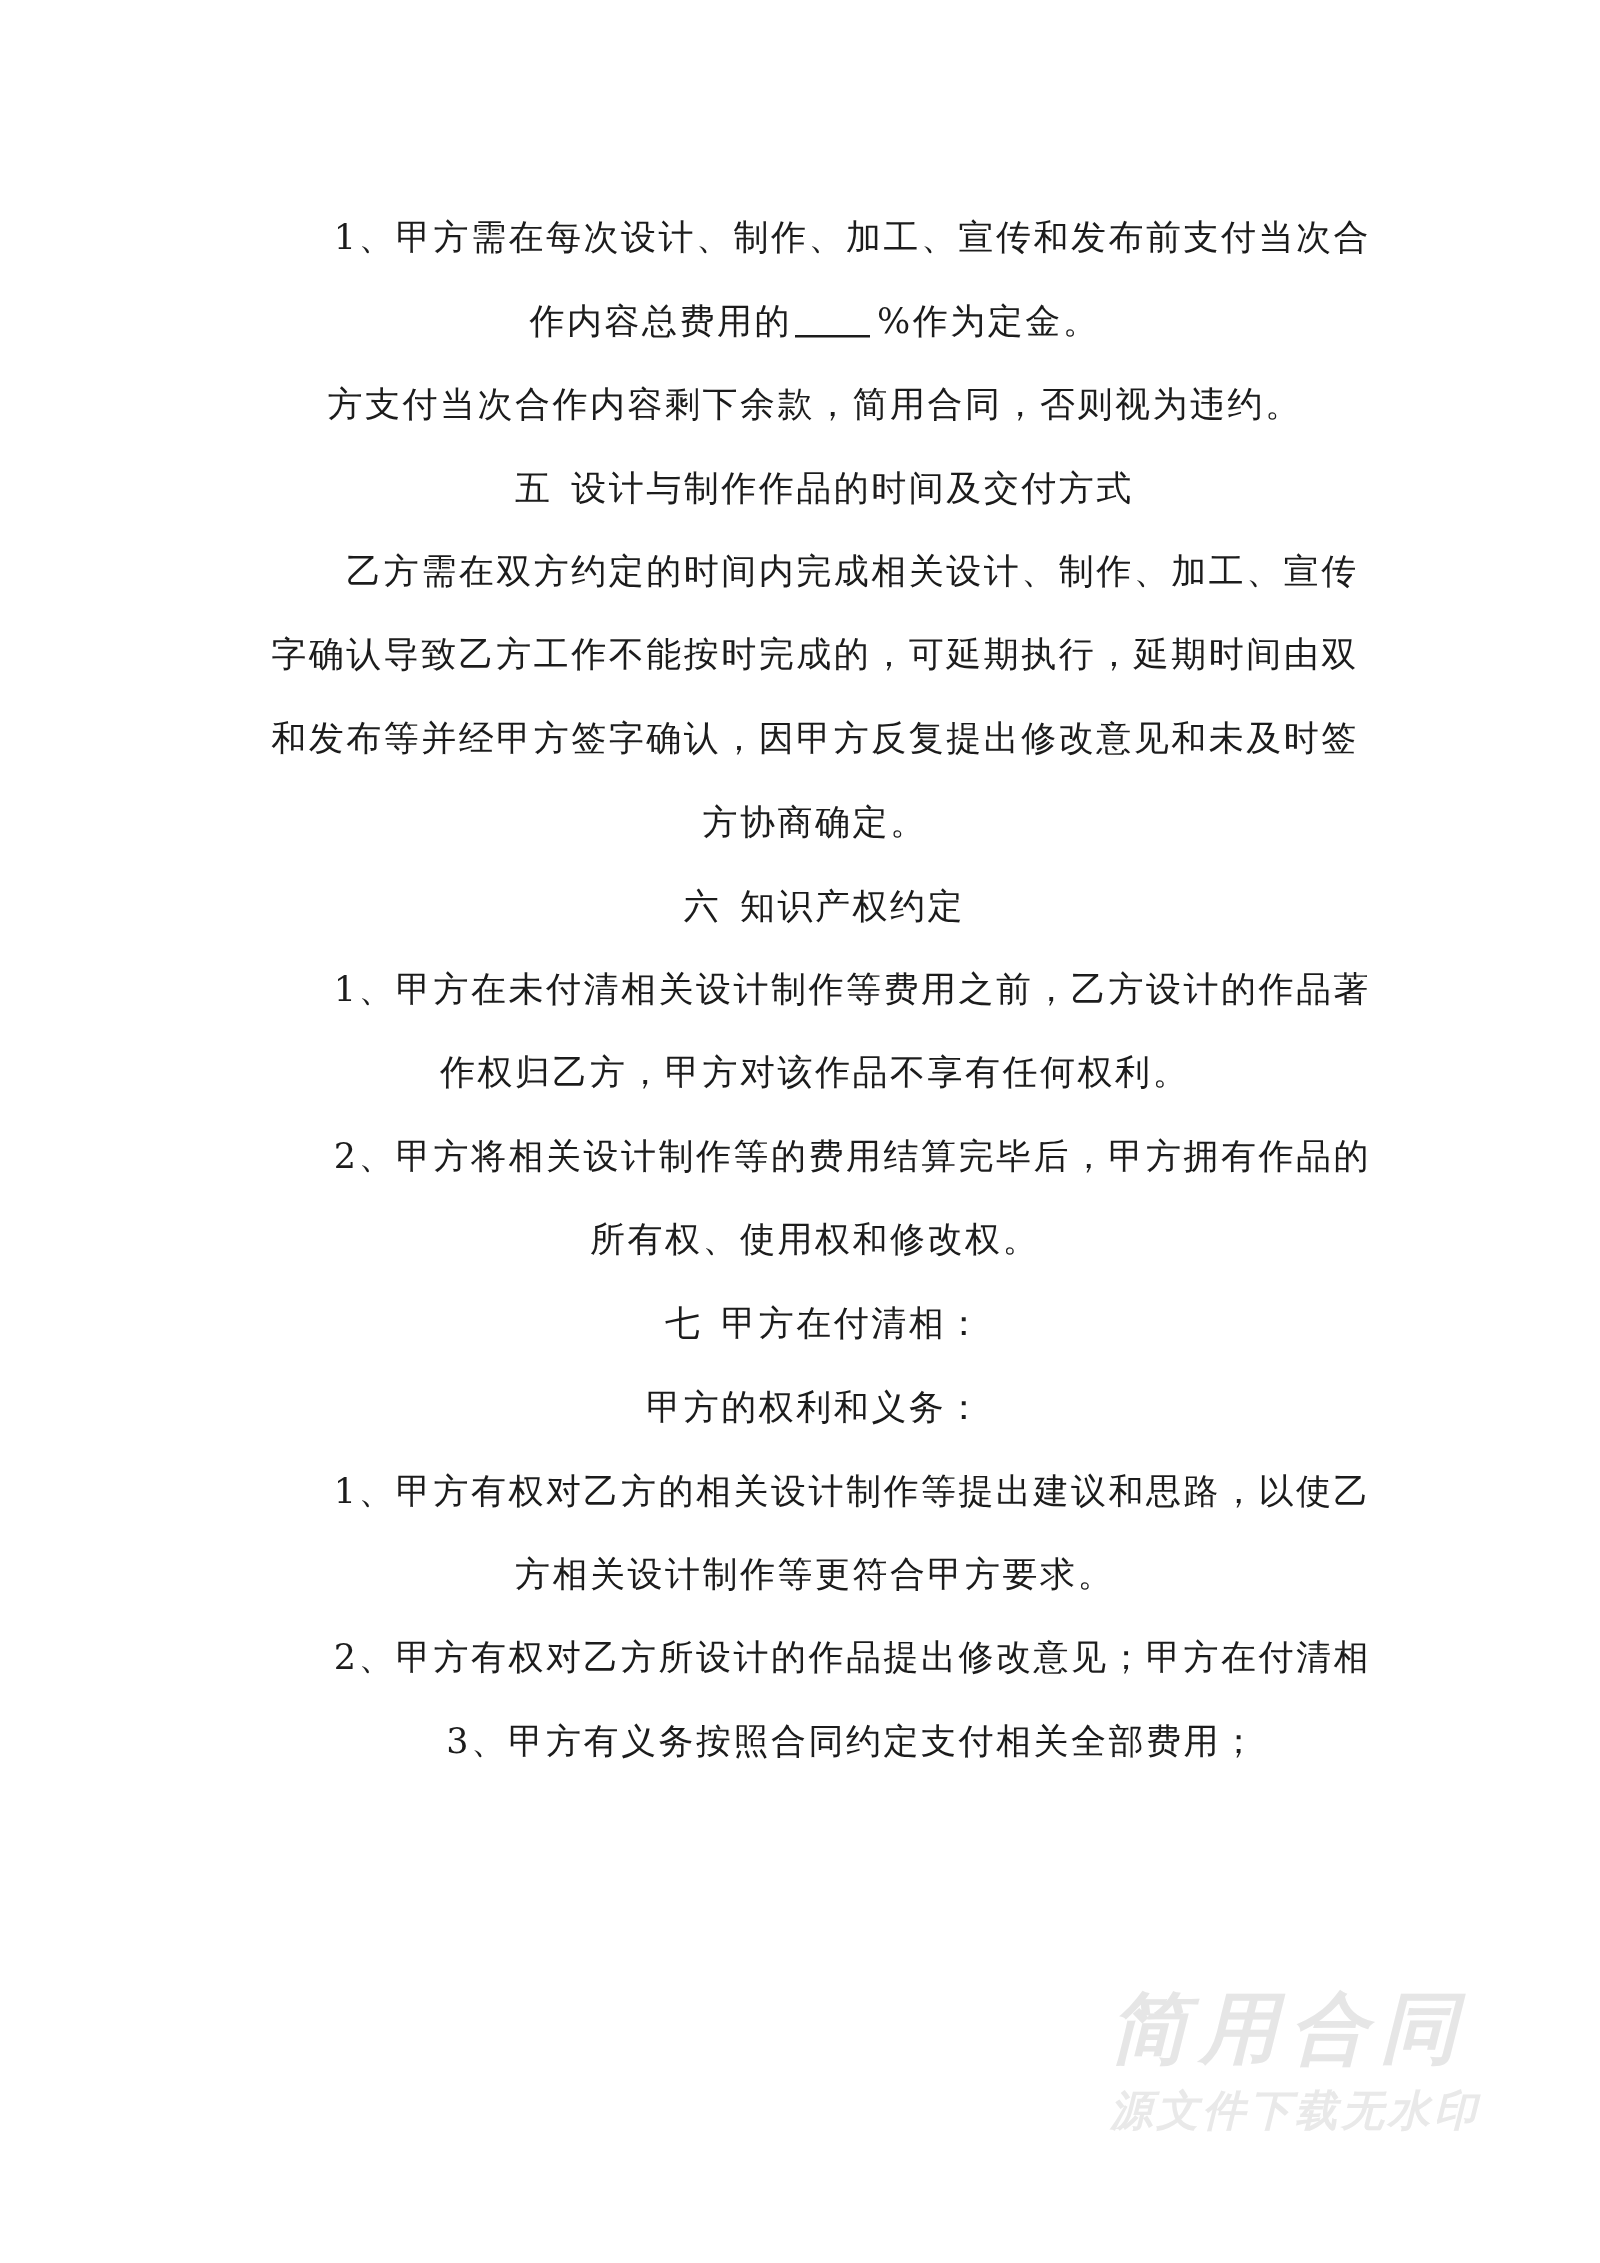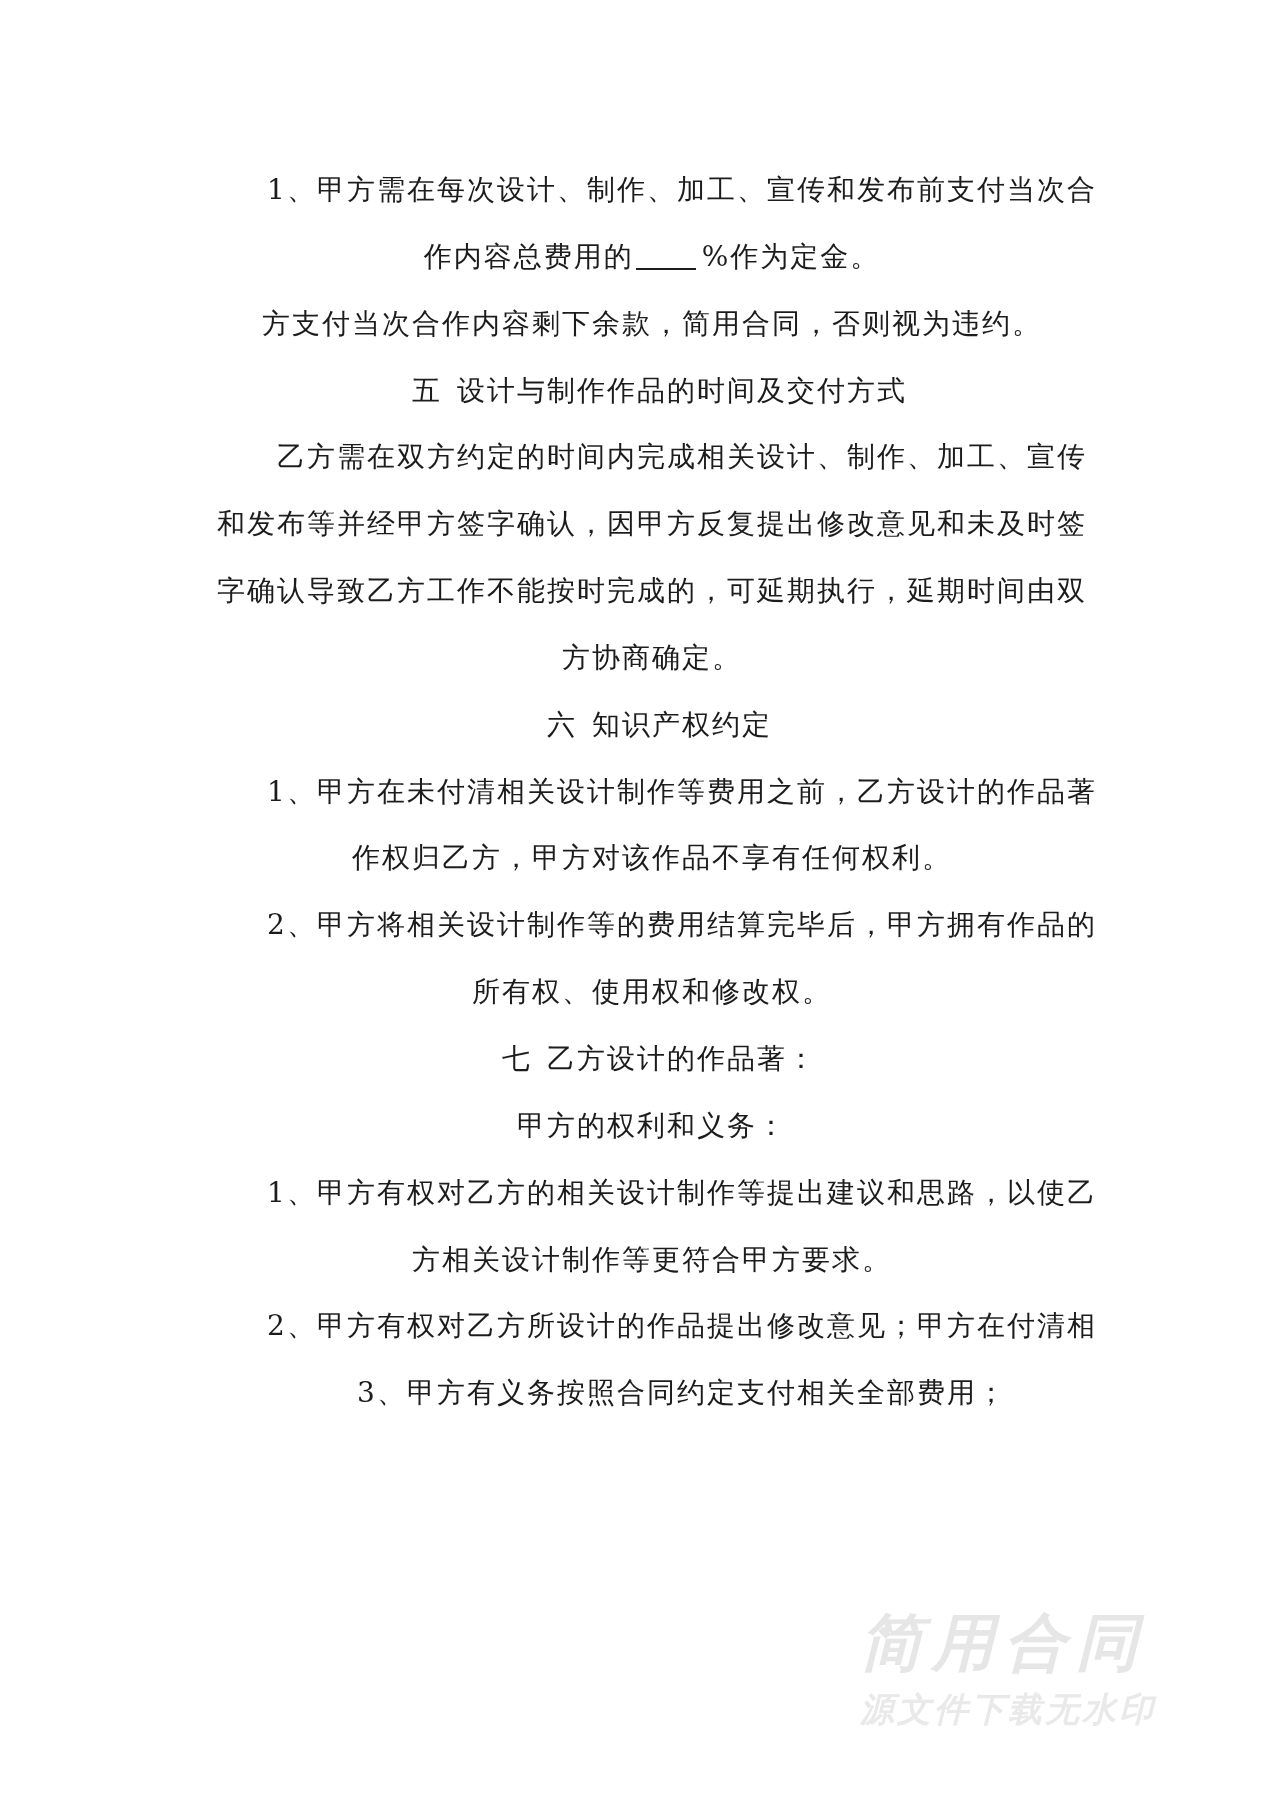--- a/index.html
+++ b/index.html
@@ -48,29 +48,28 @@
     .blank {
       display: inline-block;
       width: 60px;
       height: 1px;
       border-bottom: 2px solid #1c1c1c;
       vertical-align: -4px;
       margin: 0 6px 0 2px;
     }
     .watermark {
       position: absolute;
-      left: 860px;
+      left: 888px;
       top: 1590px;
       width: 300px;
       color: #e6e6e6;
       font-family: "DejaVu Sans", "Liberation Sans", sans-serif;
       font-weight: bold;
       font-style: italic;
       user-select: none;
-      margin-top: 20px;
     }
     .watermark .wm-title {
       display: block;
       font-size: 62px;
       line-height: 66px;
       letter-spacing: 10px;
       white-space: nowrap;
     }
     .watermark .wm-sub {
       display: block;
@@ -87,31 +86,31 @@
 
 <div class="page">
   <div class="body-text">
 
     <span class="line indent">1、甲方需在每次设计、制作、加工、宣传和发布前支付当次合</span>
     <span class="line"><span>作内容总费用的</span><span class="blank"></span><span>%作为定金。</span></span>
     <span class="line">方支付当次合作内容剩下余款，简用合同，否则视为违约。</span>
 
     <span class="line heading"><span class="num">五</span><span>设计与制作作品的时间及交付方式</span></span>
     <span class="line indent">乙方需在双方约定的时间内完成相关设计、制作、加工、宣传</span>
+    <span class="line">字确认导致乙方工作不能按时完成的，可延期执行，延期时间由双</span>
     <span class="line">和发布等并经甲方签字确认，因甲方反复提出修改意见和未及时签</span>
-    <span class="line">字确认导致乙方工作不能按时完成的，可延期执行，延期时间由双</span>
     <span class="line">方协商确定。</span>
 
     <span class="line heading"><span class="num">六</span><span>知识产权约定</span></span>
     <span class="line indent">1、甲方在未付清相关设计制作等费用之前，乙方设计的作品著</span>
     <span class="line">作权归乙方，甲方对该作品不享有任何权利。</span>
     <span class="line indent">2、甲方将相关设计制作等的费用结算完毕后，甲方拥有作品的</span>
     <span class="line">所有权、使用权和修改权。</span>
 
-    <span class="line heading"><span class="num">七</span><span>乙方设计的作品著：</span></span>
+    <span class="line heading"><span class="num">七</span><span>甲方在付清相：</span></span>
     <span class="line">甲方的权利和义务：</span>
     <span class="line indent">1、甲方有权对乙方的相关设计制作等提出建议和思路，以使乙</span>
     <span class="line">方相关设计制作等更符合甲方要求。</span>
     <span class="line indent">2、甲方有权对乙方所设计的作品提出修改意见；甲方在付清相</span>
     <span class="line indent">3、甲方有义务按照合同约定支付相关全部费用；</span>
   </div>
 
   <div class="watermark">
     <span class="wm-title">简用合同</span>
     <span class="wm-sub">源文件下载无水印</span>

